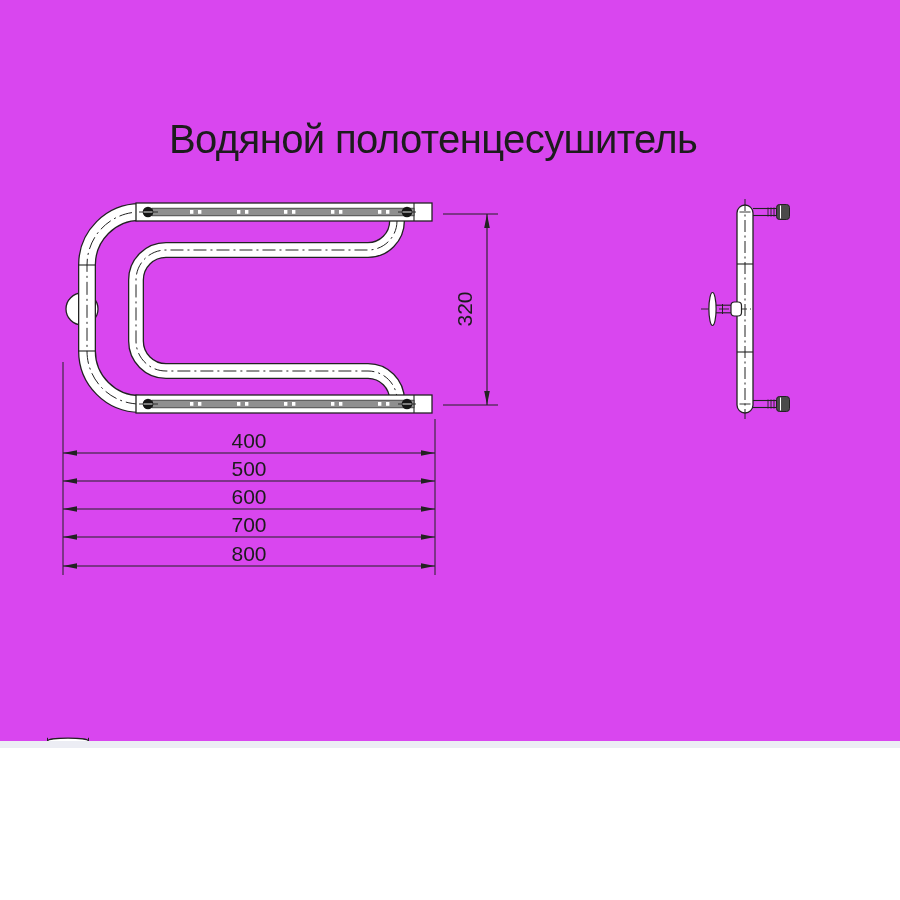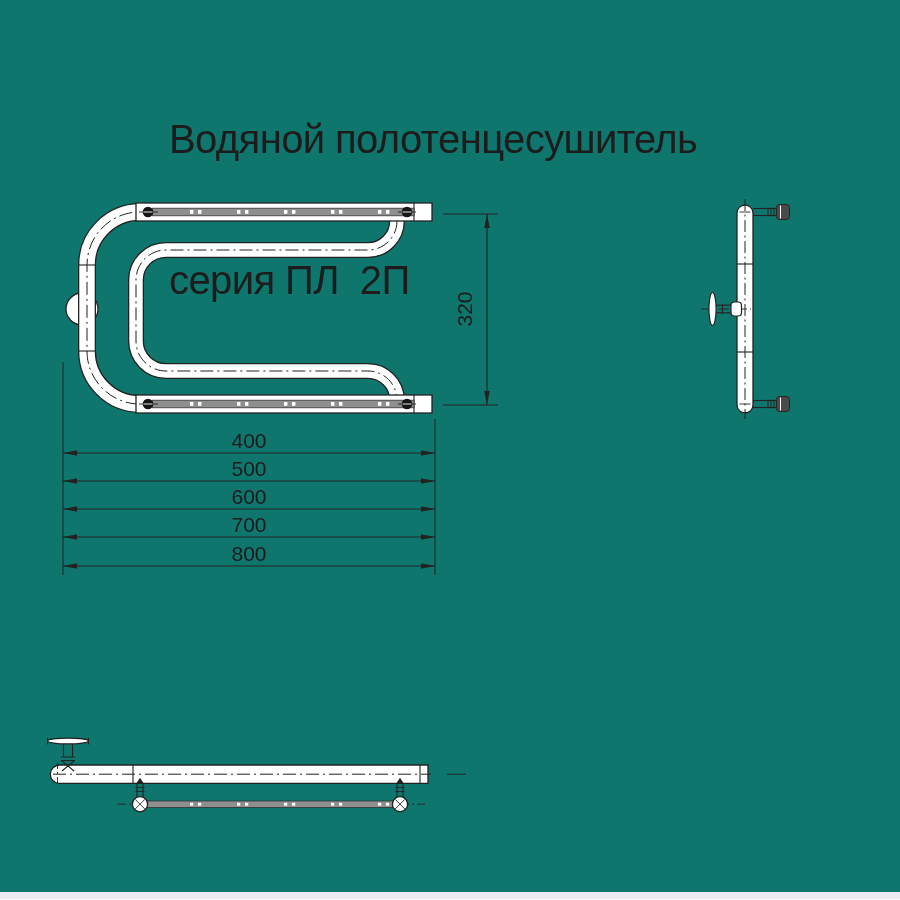--- a/index.html
+++ b/index.html
@@ -1,32 +1,31 @@
 <!DOCTYPE html>
 <html><head>
 <meta charset="utf-8">
 <style>
   html,body{margin:0;padding:0;background:#ffffff;}
-  .canvas{position:relative;width:900px;height:899px;background:#0f766e;overflow:hidden;
+  .canvas{position:relative;width:900px;height:748px;background:#d946ef;overflow:hidden;
           font-family:"Liberation Sans",sans-serif;}
   .title{position:absolute;left:169px;top:22px;color:#1c1c1c;font-size:40px;
          line-height:47px;letter-spacing:-0.6px;white-space:pre;}
   .drawing{position:absolute;left:0;top:0;}
   .footer-strip{position:absolute;left:0;bottom:0;width:900px;height:7px;background:#ecedf4;}
   svg text{font-family:"Liberation Sans",sans-serif;font-size:21px;fill:#1c1c1c;}
   .ink{stroke:#222222;fill:none;}
 </style>
 </head>
 <body>
 
 <div class="canvas">
 
   <div class="title">
     <div>Водяной полотенцесушитель</div>
-    <div>серия ПЛ  2П</div>
   </div>
 
   <svg class="drawing" width="900" height="900" viewBox="0 0 900 900">
 
     <g>
 
       <circle cx="82" cy="309" r="16" fill="#ffffff" stroke="#222" stroke-width="1.3"></circle>
 
       <g>
         <path class="ink" stroke-width="16" d="M397,221 C397,237 384,250 368,250 H166 C149.4,250 136,263.4 136,280 V341

